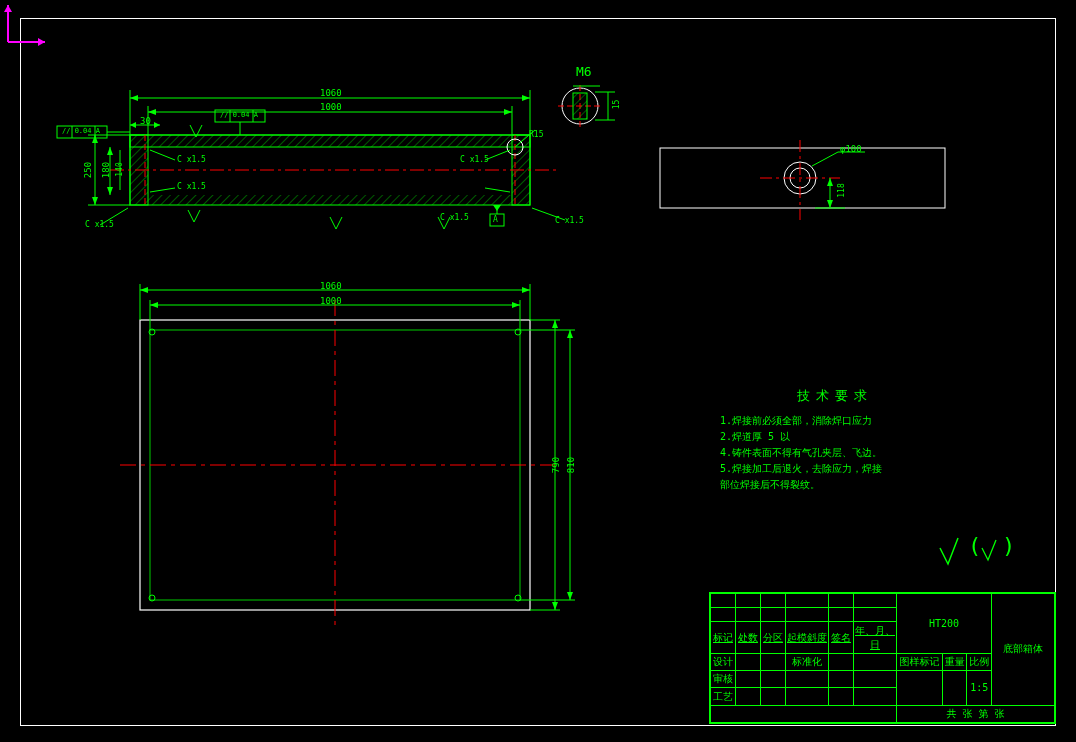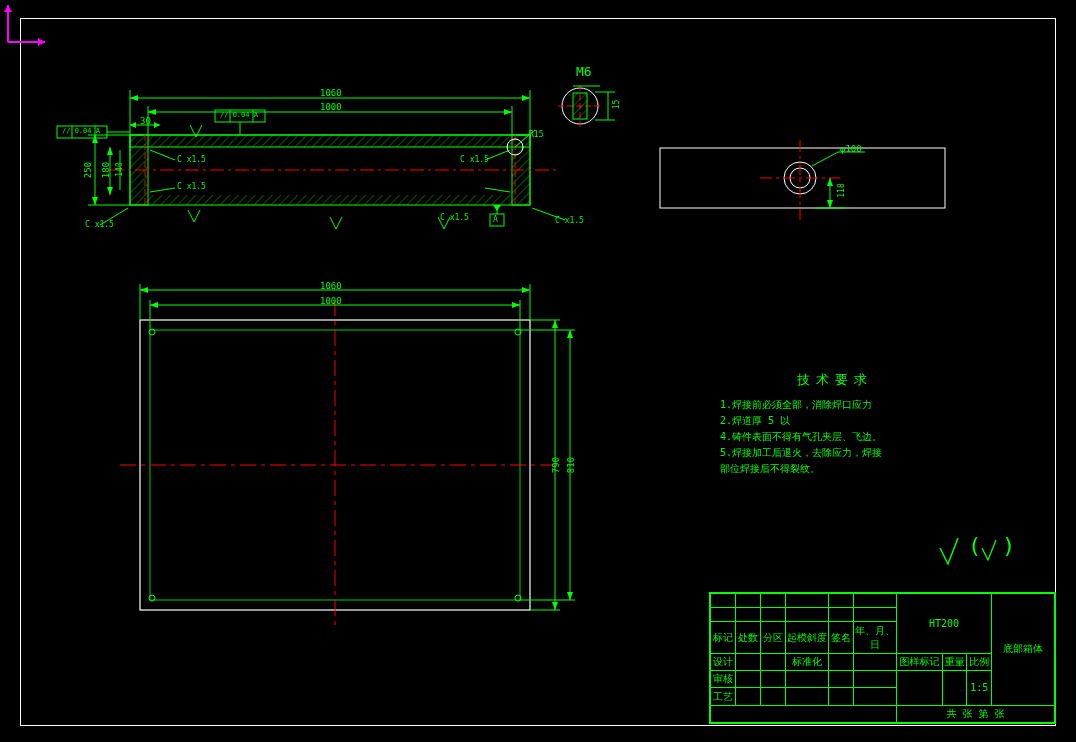--- a/index.html
+++ b/index.html
@@ -48,21 +48,21 @@
     color: #0f0;
     text-align: center;
     font-size: 10px;
     padding: 1px;
   }
   .tb-big { font-size: 13px; }
 
   
   .techreq {
     position: absolute;
-    left: 720px; top: 370px;
+    left: 720px; top: 386px;
     width: 230px;
     font-size: 10px;
     color: #0f0;
     line-height: 1.6;
   }
   .techreq .title {
     text-align: center;
     font-size: 13px;
     letter-spacing: 6px;
     margin-bottom: 6px;
@@ -303,21 +303,21 @@
     <td rowspan="6" style="width:60px;" class="tb-big">底部箱体</td>
   </tr>
   <tr style="height:14px;">
             <td></td>
             <td></td>
             <td></td>
             <td></td>
             <td></td>
             <td></td>
           </tr>
-  <tr style="height:14px;">
+  <tr style="height:14px;text-decoration:underline;">
     <td>标记</td>
     <td>处数</td>
     <td>分区</td>
     <td>起模斜度</td>
     <td>签名</td>
     <td>年、月、日</td>
   </tr>
   <tr style="height:14px;">
     <td>设计</td>
             <td></td>

